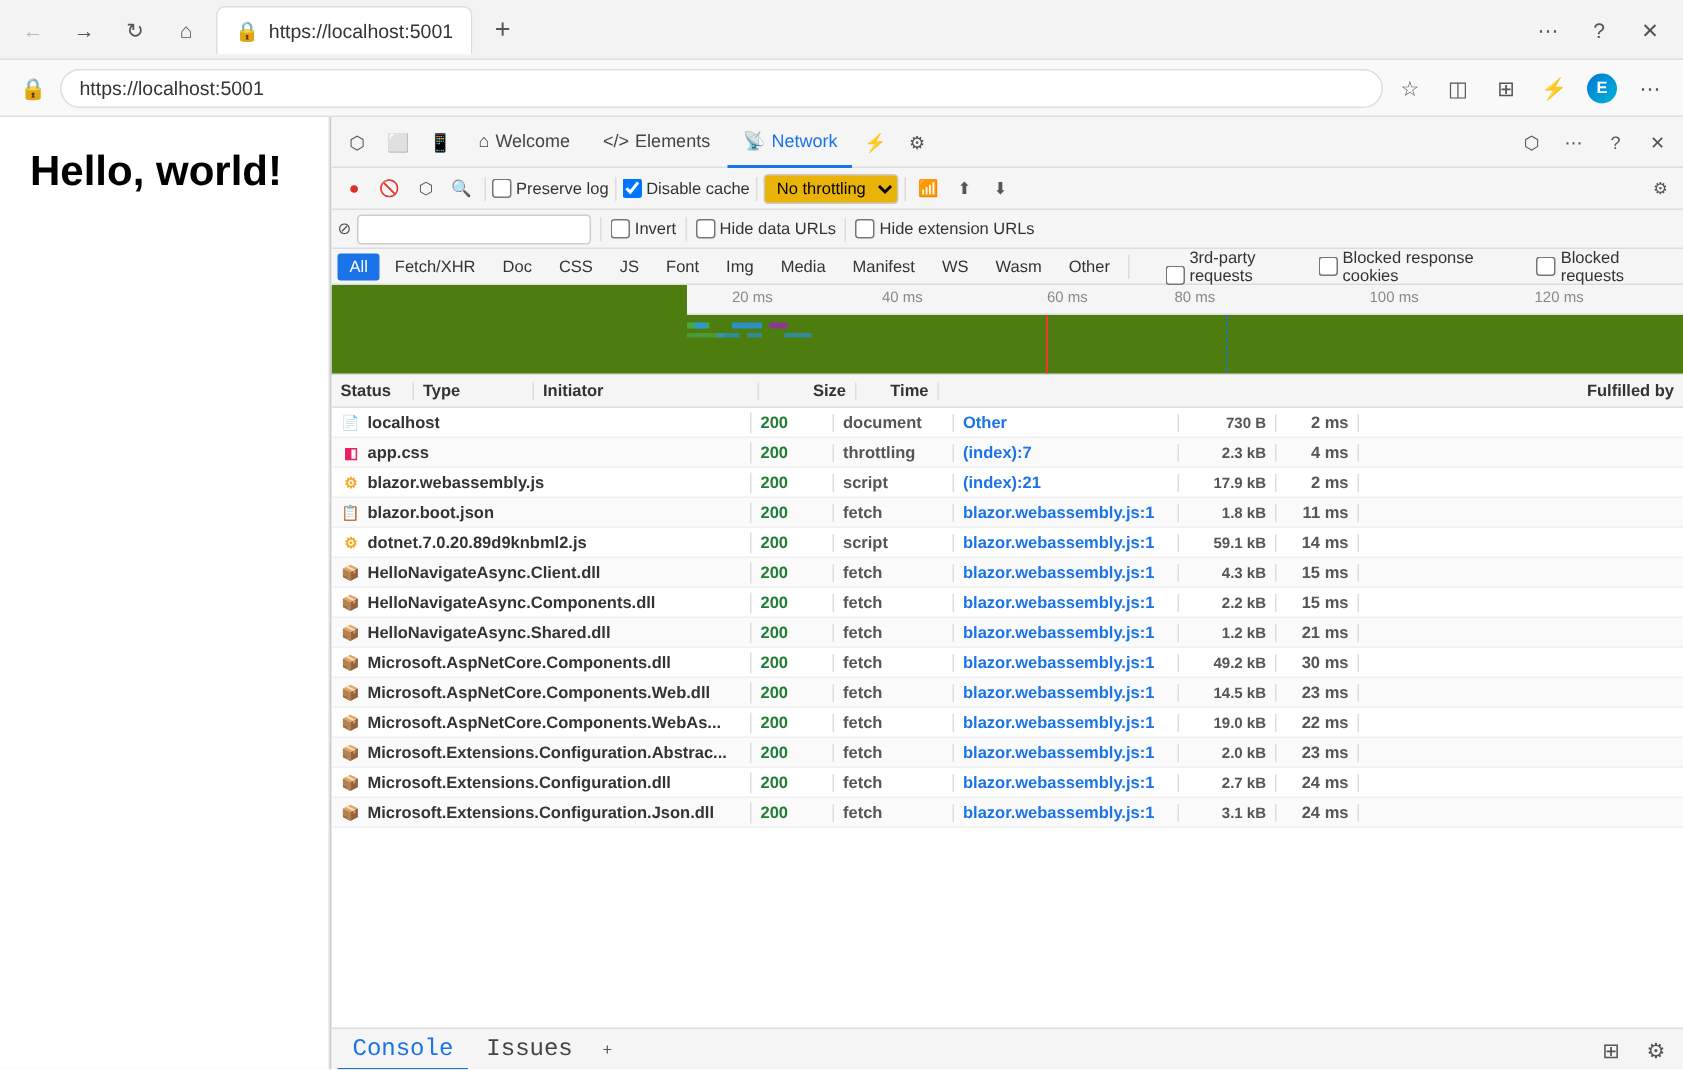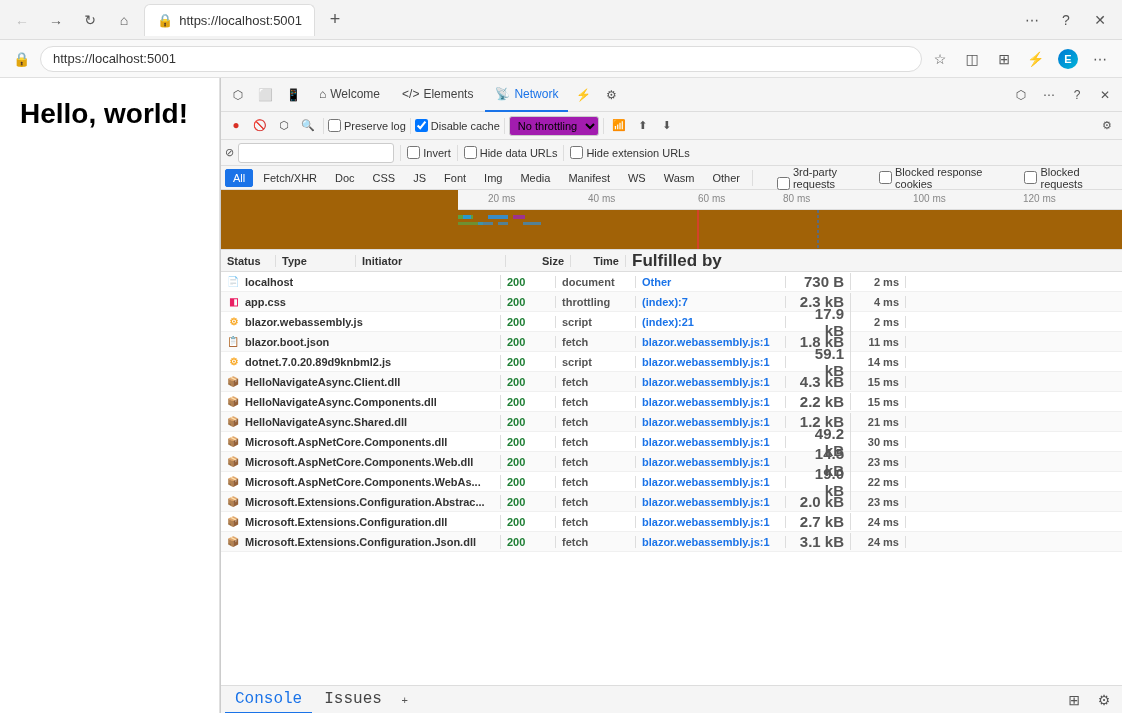--- a/index.html
+++ b/index.html
@@ -40,64 +40,64 @@
     .dt-tab { padding: 0 10px; height: 34px; border: none; background: transparent; cursor: pointer; font-size: 12px; color: #444; display: flex; align-items: center; gap: 4px; border-bottom: 2px solid transparent; }
     .dt-tab.active { border-bottom: 2px solid #1a73e8; color: #1a73e8; }
     .dt-spacer { flex: 1; }
 
     
     .net-toolbar { display: flex; align-items: center; height: 28px; background: #f5f5f5; border-bottom: 1px solid #ddd; padding: 0 4px; gap: 2px; flex-shrink: 0; }
     .net-btn { width: 22px; height: 22px; border: none; background: transparent; cursor: pointer; color: #555; font-size: 11px; border-radius: 3px; display: flex; align-items: center; justify-content: center; }
     .net-btn.record { color: #d93025; }
     .net-checkbox { display: flex; align-items: center; gap: 3px; font-size: 11px; color: #333; white-space: nowrap; cursor: pointer; }
     .net-checkbox input { margin: 0; cursor: pointer; }
-    .throttle-select { height: 20px; border: 1px solid #ccc; border-radius: 3px; font-size: 11px; background: #a21caf; padding: 0 4px; cursor: pointer; }
+    .throttle-select { height: 20px; border: 1px solid #ccc; border-radius: 3px; font-size: 11px; background: #eab308; padding: 0 4px; cursor: pointer; }
     .net-separator { width: 1px; height: 16px; background: #ddd; margin: 0 2px; }
 
     
     .filter-bar { display: flex; align-items: center; height: 26px; background: #f5f5f5; border-bottom: 1px solid #ddd; padding: 0 4px; gap: 4px; flex-shrink: 0; }
     .filter-input { flex: 0 0 120px; height: 20px; border: 1px solid #ccc; border-radius: 3px; padding: 0 6px; font-size: 11px; }
     .filter-checkbox { display: flex; align-items: center; gap: 3px; font-size: 11px; color: #333; cursor: pointer; }
     .filter-checkbox input { margin: 0; }
 
     
     .type-bar { display: flex; align-items: center; height: 24px; background: #f5f5f5; border-bottom: 1px solid #ddd; padding: 0 4px; gap: 2px; flex-shrink: 0; flex-wrap: nowrap; }
     .type-btn { padding: 1px 7px; height: 18px; border: 1px solid transparent; border-radius: 2px; font-size: 11px; background: transparent; cursor: pointer; color: #333; white-space: nowrap; }
     .type-btn.active { background: #1a73e8; color: #fff; border-color: #1a73e8; }
     .third-party { display: flex; align-items: flex-end; gap: 3px; font-size: 11px; color: #333; cursor: pointer; margin-left: 20px; }
     .third-party input { margin: 0; }
     .blocked-label { display: flex; align-items: center; gap: 3px; font-size: 11px; color: #333; }
     .blocked-label input { margin: 0; }
 
     
-    .timeline-header { height: 60px; background: #a16207; border-bottom: 1px solid #ddd; position: relative; overflow: hidden; flex-shrink: 0; }
+    .timeline-header { height: 60px; background: #4d7c0f; border-bottom: 1px solid #ddd; position: relative; overflow: hidden; flex-shrink: 0; }
     .timeline-ruler { position: absolute; top: 0; left: 237px; right: 0; height: 20px; background: #f5f5f5; border-bottom: 1px solid #ddd; display: flex; align-items: center; }
     .ruler-mark { position: absolute; font-size: 10px; color: #888; top: 3px; }
     .timeline-bars { position: absolute; top: 20px; left: 237px; right: 0; height: 40px; }
 
     
     .net-table { flex: 1; overflow-y: auto; overflow-x: hidden; }
     .net-table-header { display: flex; align-items: center; height: 22px; background: #f5f5f5; border-bottom: 1px solid #ddd; position: sticky; top: 0; z-index: 1; }
     .col-name { flex: 0 0 280px; padding: 0 6px; font-size: 11px; font-weight: 600; color: #333; border-right: 1px solid #ddd; }
     .col-status { flex: 0 0 55px; padding: 0 6px; font-size: 11px; font-weight: 600; color: #333; border-right: 1px solid #ddd; }
     .col-type { flex: 0 0 80px; padding: 0 6px; font-size: 11px; font-weight: 600; color: #333; border-right: 1px solid #ddd; }
     .col-initiator { flex: 0 0 150px; padding: 0 6px; font-size: 11px; font-weight: 600; color: #333; border-right: 1px solid #ddd; overflow: hidden; text-overflow: ellipsis; white-space: nowrap; }
     .col-size { flex: 0 0 65px; padding: 0 6px; font-size: 11px; font-weight: 600; color: #333; border-right: 1px solid #ddd; text-align: right; }
     .col-time { flex: 0 0 55px; padding: 0 6px; font-size: 11px; font-weight: 600; color: #333; border-right: 1px solid #ddd; text-align: right; }
-    .col-fulfilled { flex: 1; padding: 0 6px; font-size: 17px; font-weight: 600; color: #333; }
+    .col-fulfilled { flex: 1; padding: 0 6px; font-size: 11px; font-weight: 600; color: #333; text-align: right; }
 
     .net-row { display: flex; align-items: center; height: 20px; border-bottom: 1px solid #f0f0f0; cursor: pointer; }
     .net-row:nth-child(even) { background: #fafafa; }
     .net-row .col-name { display: flex; align-items: center; gap: 4px; overflow: hidden; }
     .row-icon { width: 14px; height: 14px; flex-shrink: 0; display: flex; align-items: center; justify-content: center; font-size: 10px; }
     .row-text { font-size: 11px; color: #333; overflow: hidden; text-overflow: ellipsis; white-space: nowrap; }
     .row-status { font-size: 11px; color: #1e7e34; }
     .row-type { font-size: 11px; color: #555; }
     .row-initiator { font-size: 11px; color: #1a73e8; overflow: hidden; text-overflow: ellipsis; white-space: nowrap; }
-    .row-size { font-size: 15px; color: #555; text-align: right; }
+    .row-size { font-size: 10px; color: #555; text-align: right; }
     .row-time { font-size: 11px; color: #555; text-align: right; }
     .row-fulfilled { font-size: 11px; color: #555; }
 
     
     .net-table::-webkit-scrollbar { width: 10px; }
     .net-table::-webkit-scrollbar-track { background: #f5f5f5; }
     .net-table::-webkit-scrollbar-thumb { background: #ccc; border-radius: 5px; }
 
     
     .status-bar { height: 22px; background: #f5f5f5; border-top: 1px solid #ddd; display: flex; align-items: center; padding: 0 8px; font-size: 11px; color: #555; gap: 8px; flex-shrink: 0; }

